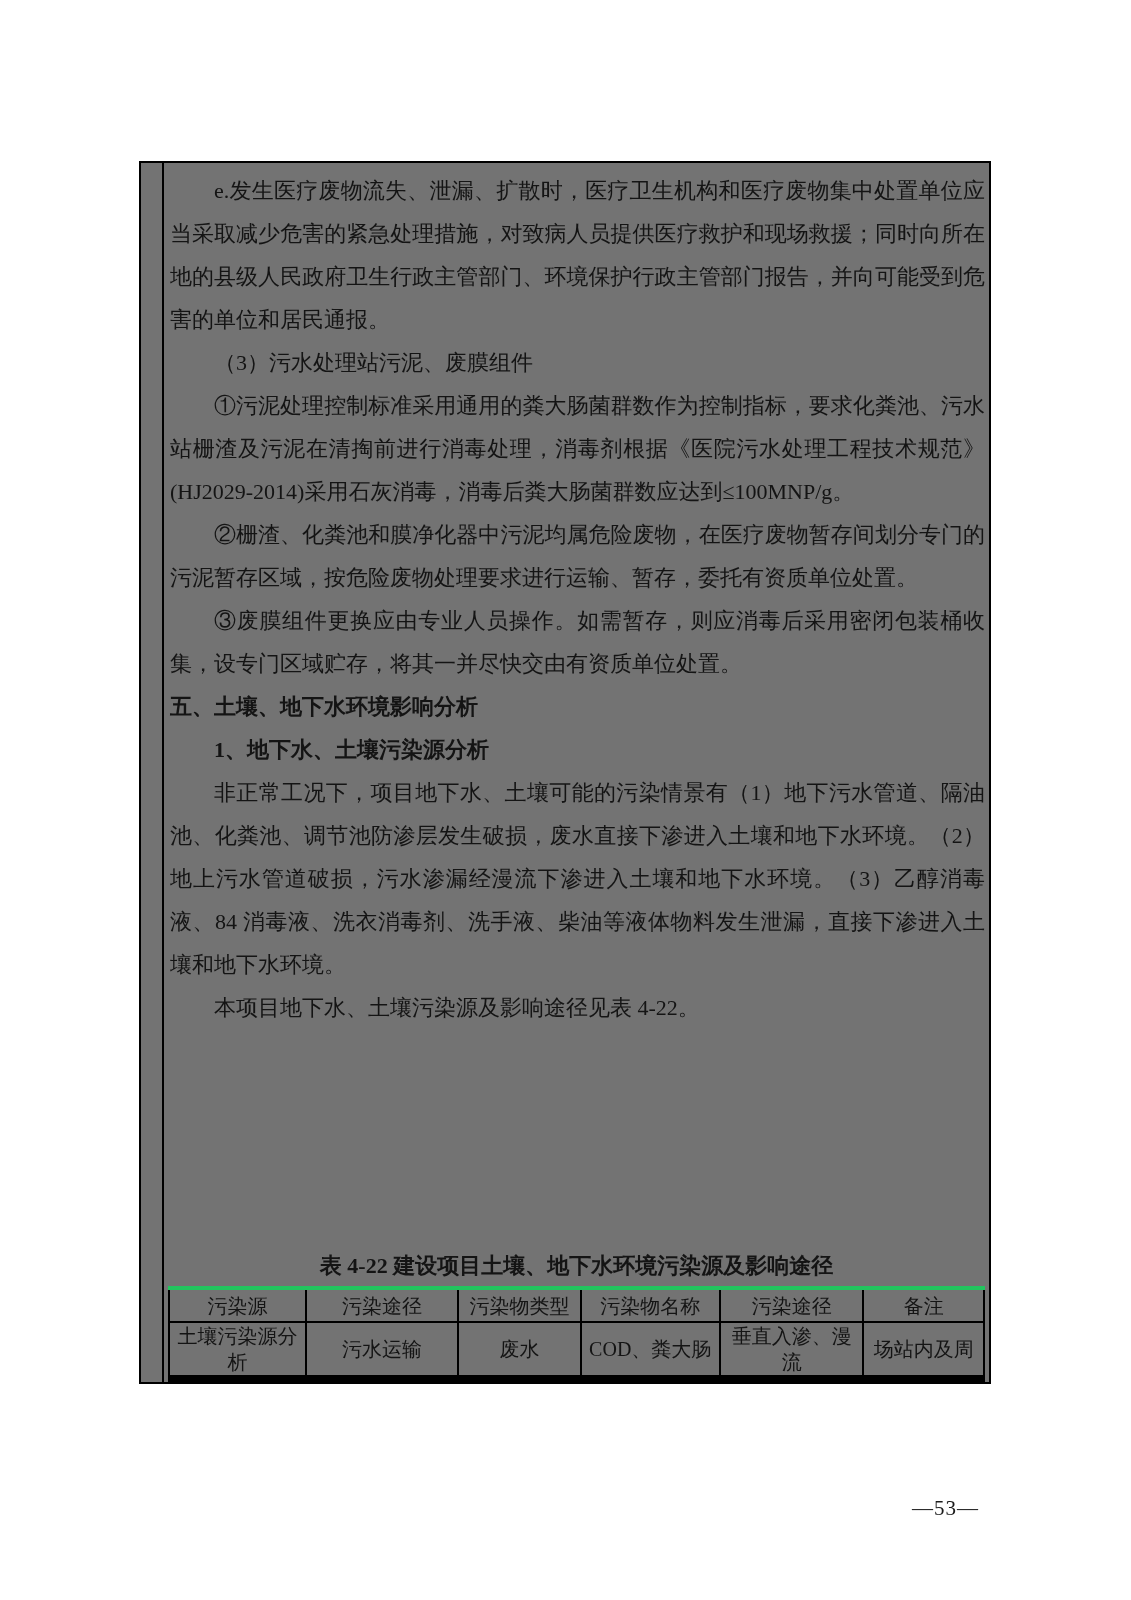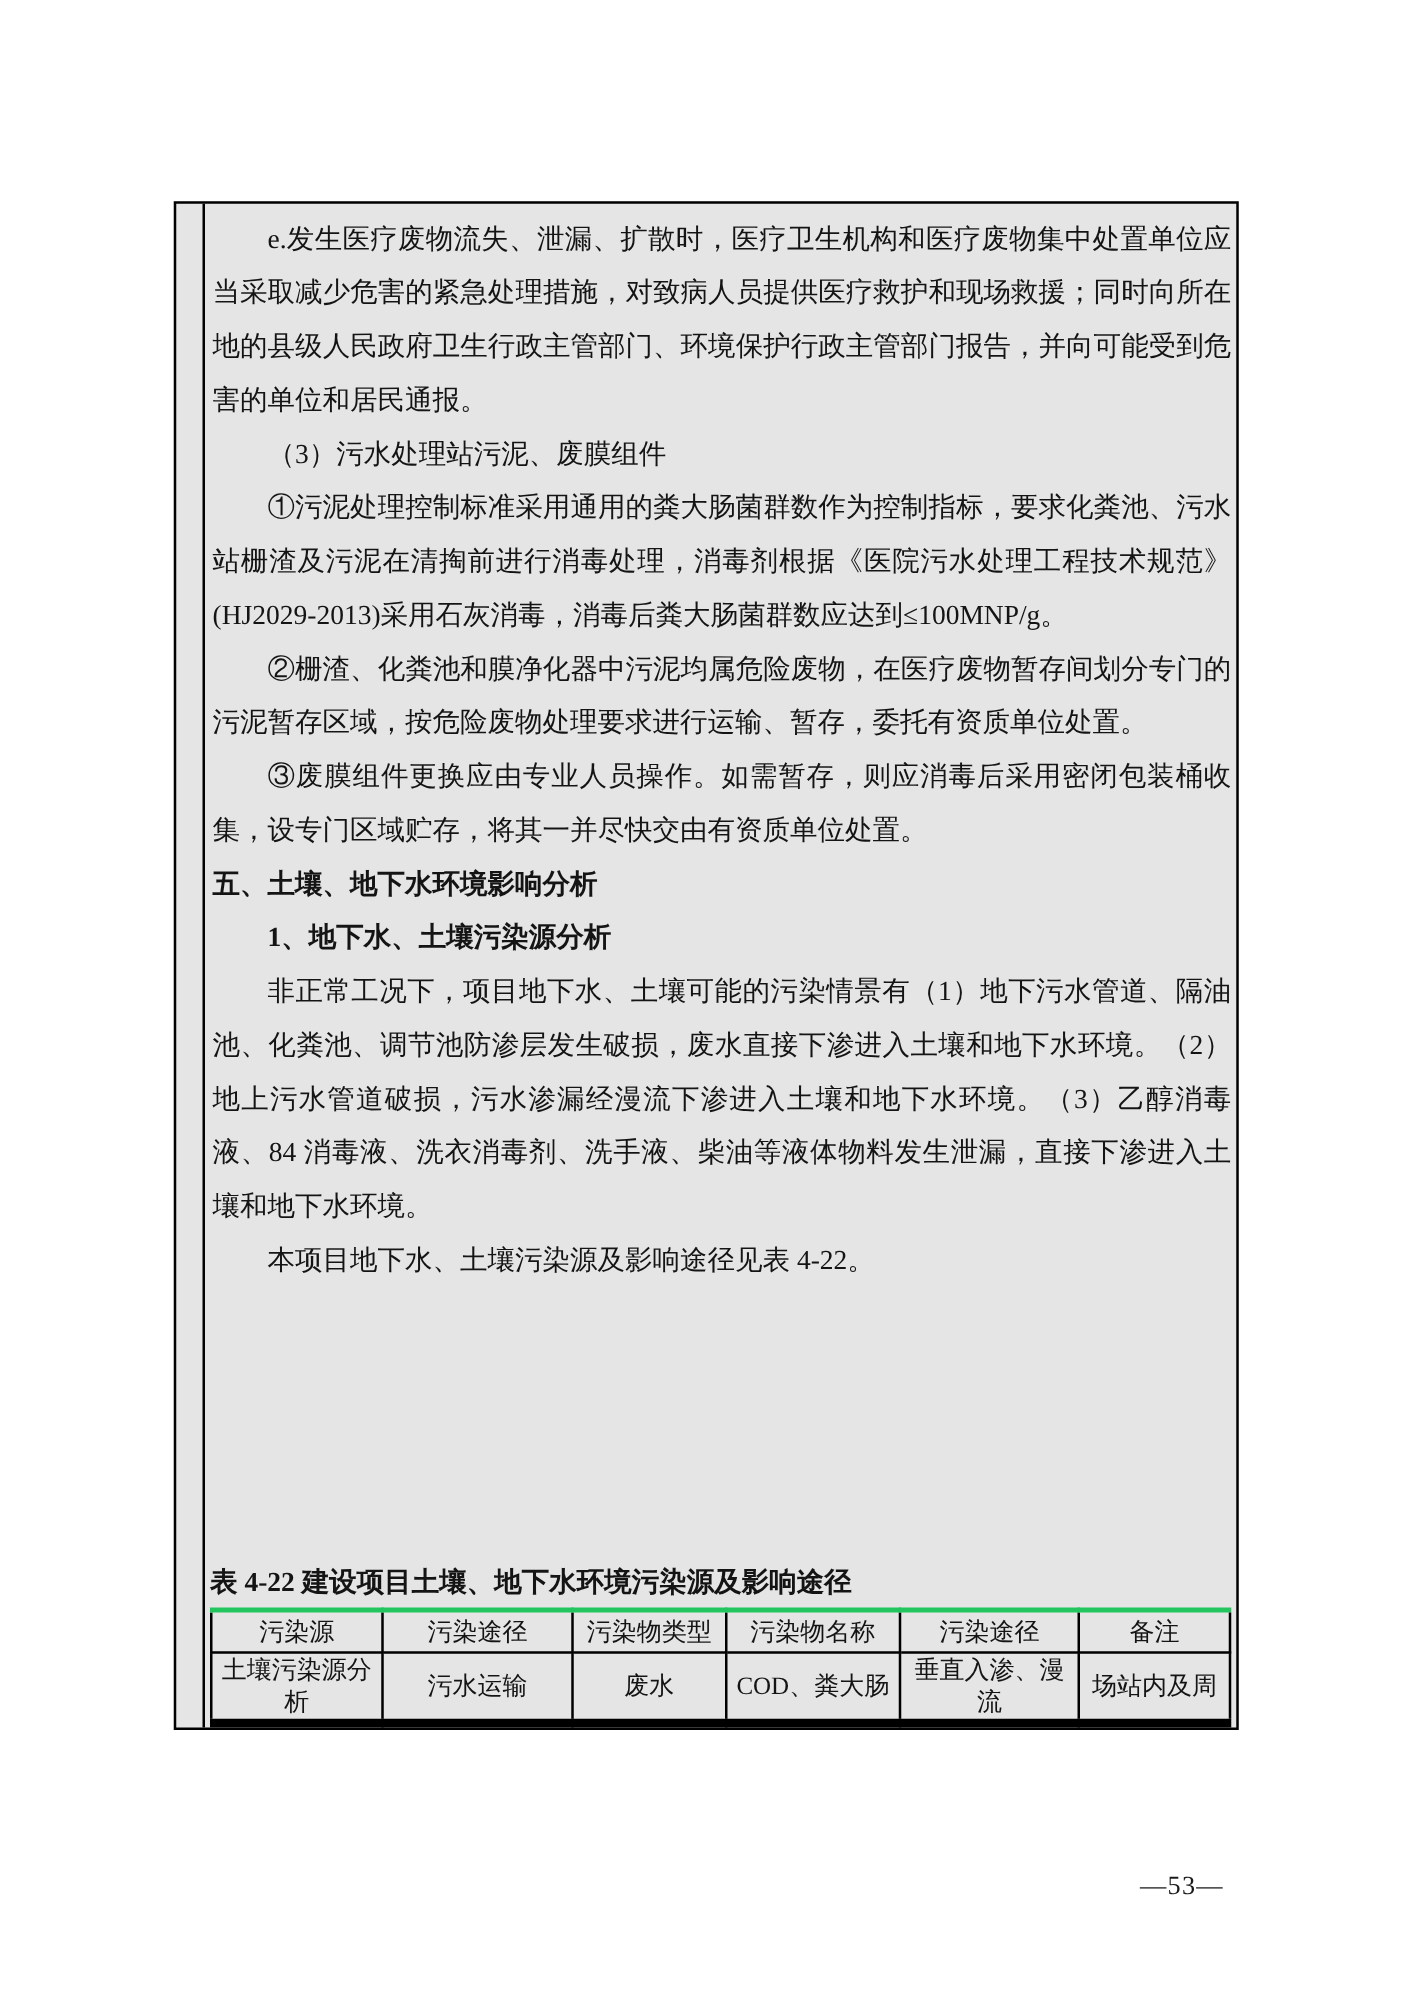--- a/index.html
+++ b/index.html
@@ -16,21 +16,21 @@
     overflow: hidden;
   }
   .frame {
     position: absolute;
     left: 139px;
     top: 161px;
     width: 852px;
     height: 1223px;
     border: 2px solid #000;
     box-sizing: border-box;
-    background: #e5e5e5;
+    background: #737373;
   }
   .gutter-line {
     position: absolute;
     top: 0;
     bottom: 0;
     left: 21px;
     width: 0;
     border-left: 2px solid #000;
   }
   .text-col {
@@ -51,20 +51,21 @@
   p.h2 { font-weight: bold; text-indent: 2em; }
   .table-wrap {
     position: absolute;
     left: 27px;
     bottom: 0;
     width: 817px;
   }
   .tbl-title {
     font-size: 22px;
     font-weight: bold;
+    text-align: center;
     line-height: 30px;
     margin: 0 0 5px 0;
   }
   table.pollution {
     width: 100%;
     border-collapse: collapse;
     table-layout: fixed;
     border-top: 4px solid #22c55e;
     border-bottom: 7px solid #000;
   }
@@ -93,21 +94,21 @@
 </style>
 </head>
 <body>
 
 <div class="frame">
   <div class="gutter-line"></div>
 
   <div class="text-col">
     <p class="body">e.发生医疗废物流失、泄漏、扩散时，医疗卫生机构和医疗废物集中处置单位应当采取减少危害的紧急处理措施，对致病人员提供医疗救护和现场救援；同时向所在地的县级人民政府卫生行政主管部门、环境保护行政主管部门报告，并向可能受到危害的单位和居民通报。</p>
     <p class="body">（3）污水处理站污泥、废膜组件</p>
-    <p class="body">①污泥处理控制标准采用通用的粪大肠菌群数作为控制指标，要求化粪池、污水站栅渣及污泥在清掏前进行消毒处理，消毒剂根据《医院污水处理工程技术规范》(HJ2029-2013)采用石灰消毒，消毒后粪大肠菌群数应达到≤100MNP/g。</p>
+    <p class="body">①污泥处理控制标准采用通用的粪大肠菌群数作为控制指标，要求化粪池、污水站栅渣及污泥在清掏前进行消毒处理，消毒剂根据《医院污水处理工程技术规范》(HJ2029-2014)采用石灰消毒，消毒后粪大肠菌群数应达到≤100MNP/g。</p>
     <p class="body">②栅渣、化粪池和膜净化器中污泥均属危险废物，在医疗废物暂存间划分专门的污泥暂存区域，按危险废物处理要求进行运输、暂存，委托有资质单位处置。</p>
     <p class="body">③废膜组件更换应由专业人员操作。如需暂存，则应消毒后采用密闭包装桶收集，设专门区域贮存，将其一并尽快交由有资质单位处置。</p>
     <p class="h1">五、土壤、地下水环境影响分析</p>
     <p class="h2">1、地下水、土壤污染源分析</p>
     <p class="body">非正常工况下，项目地下水、土壤可能的污染情景有（1）地下污水管道、隔油池、化粪池、调节池防渗层发生破损，废水直接下渗进入土壤和地下水环境。（2）地上污水管道破损，污水渗漏经漫流下渗进入土壤和地下水环境。（3）乙醇消毒液、84 消毒液、洗衣消毒剂、洗手液、柴油等液体物料发生泄漏，直接下渗进入土壤和地下水环境。</p>
     <p class="body">本项目地下水、土壤污染源及影响途径见表 4-22。</p>
   </div>
 
   <div class="table-wrap">
     <p class="tbl-title">表 4-22 建设项目土壤、地下水环境污染源及影响途径</p>

